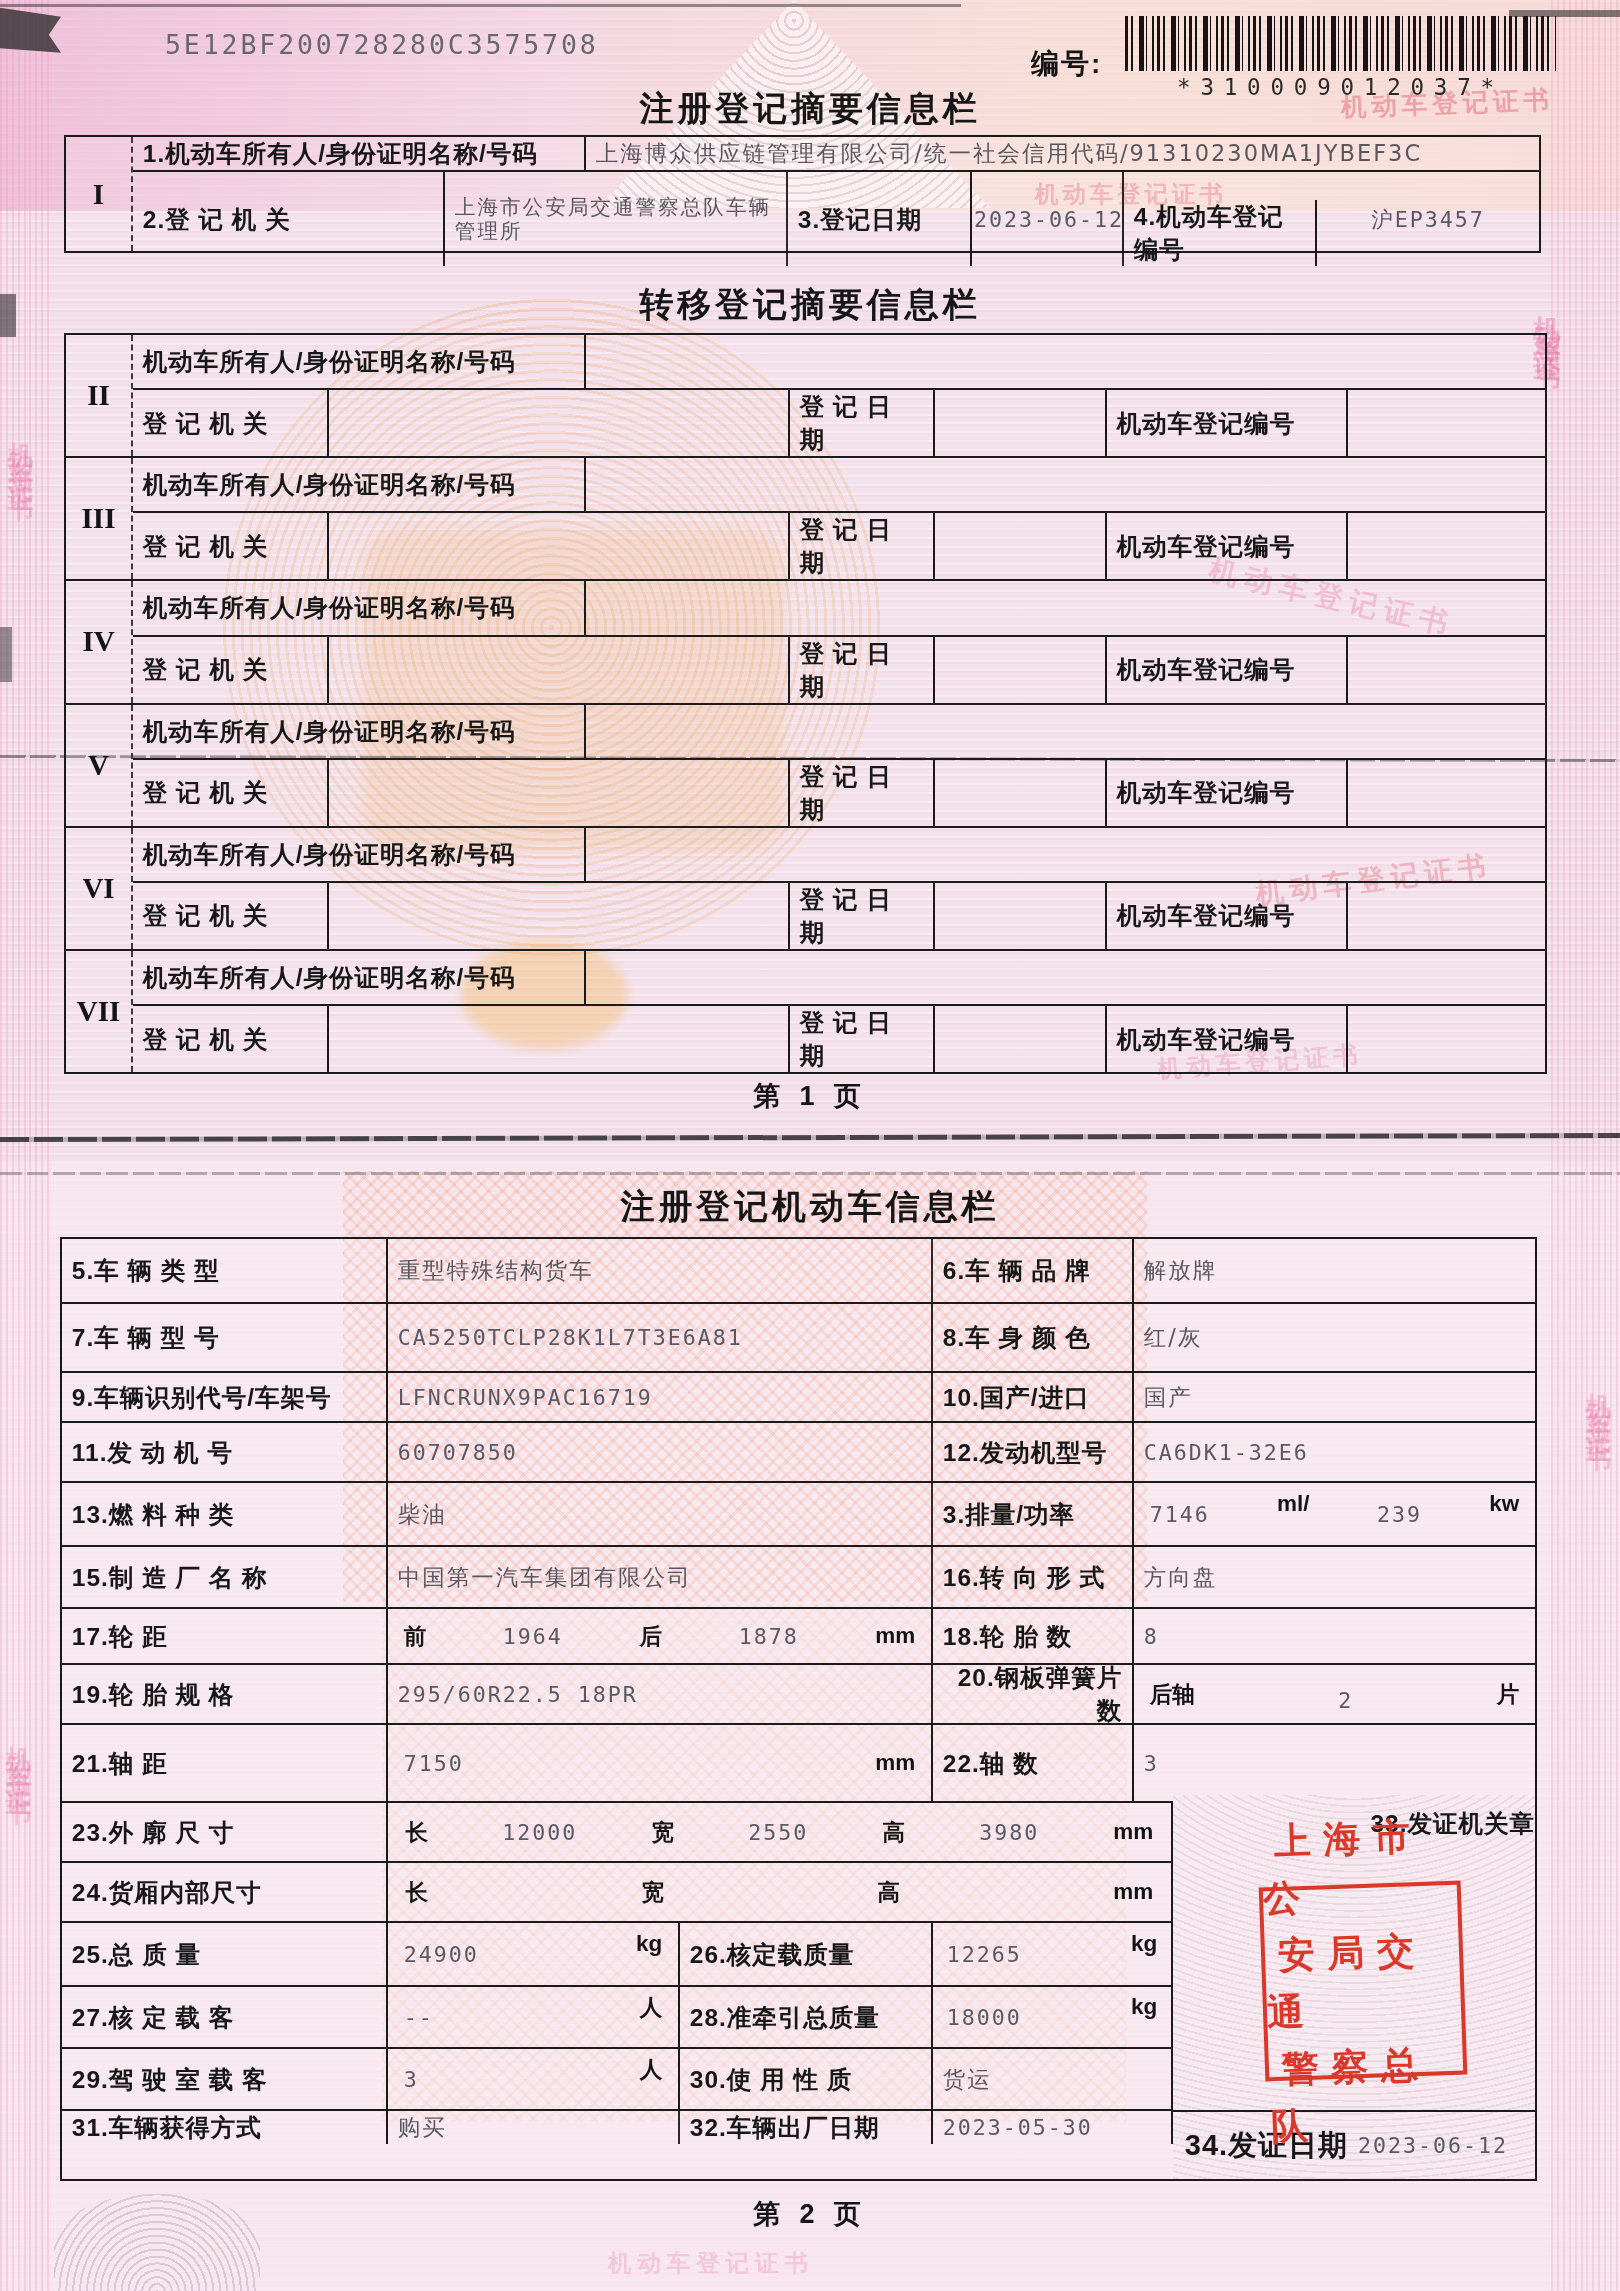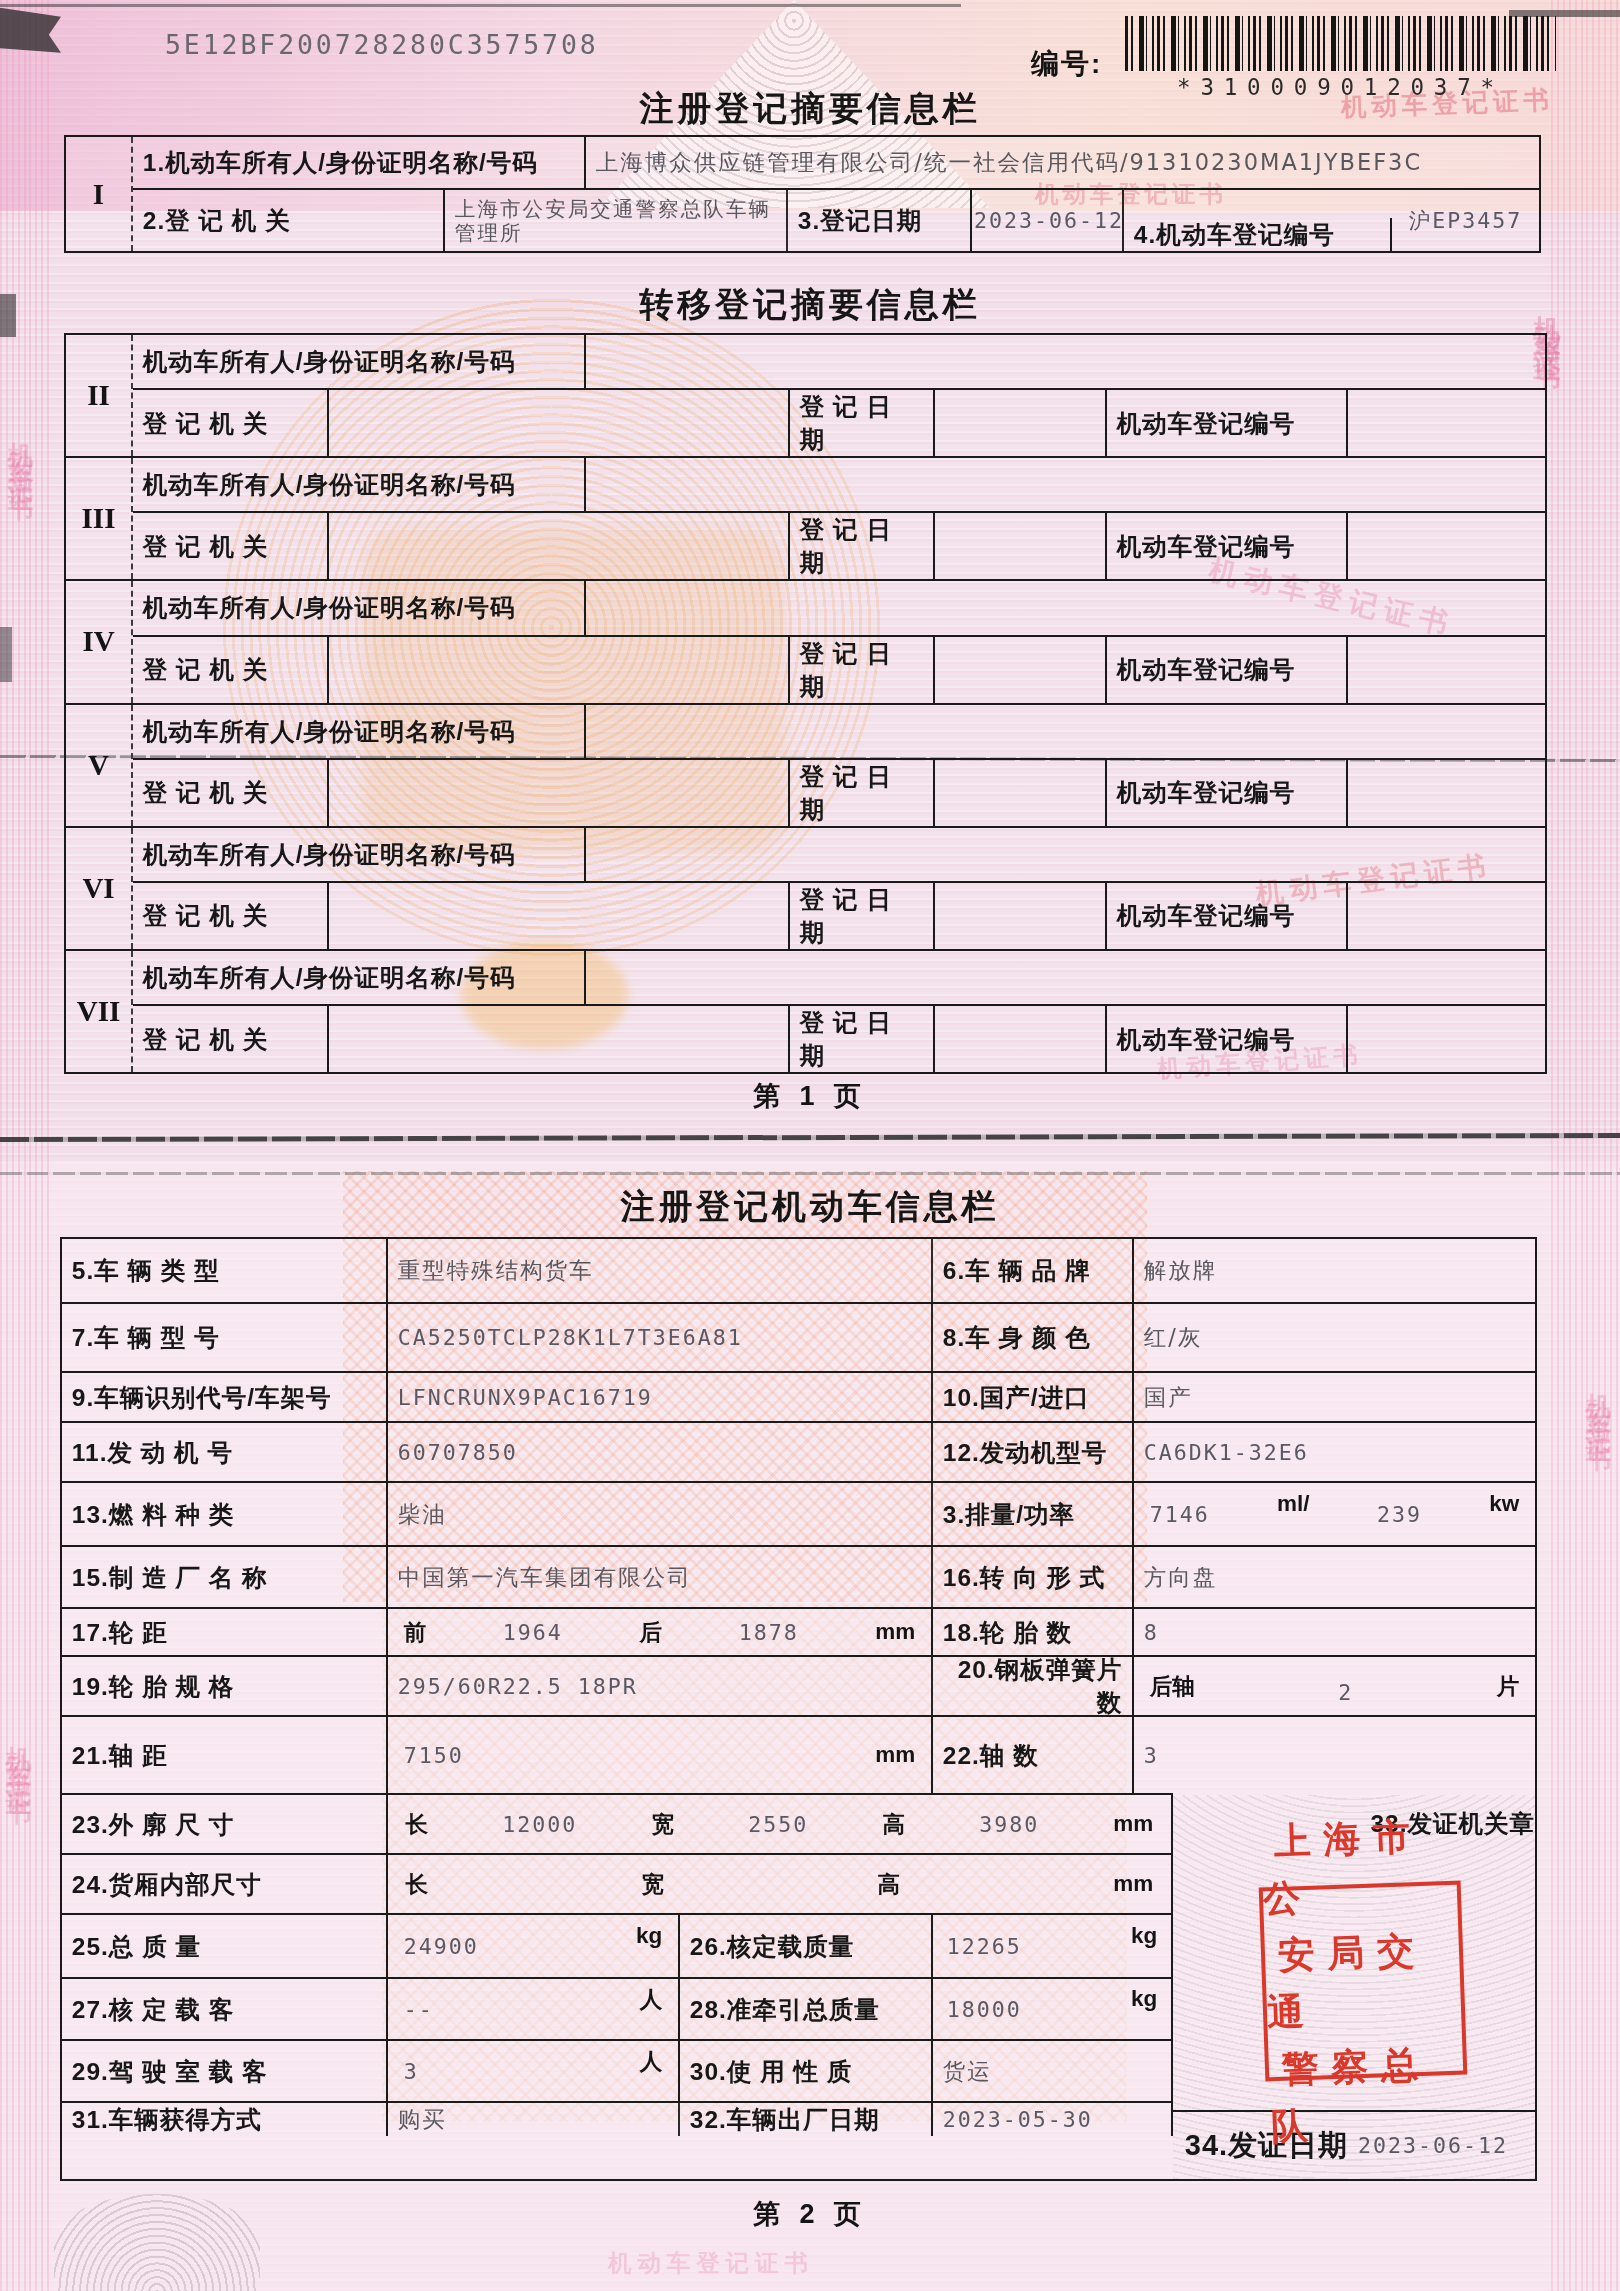--- a/index.html
+++ b/index.html
@@ -53,36 +53,36 @@
   .row{display:flex;box-sizing:border-box;min-width:0;}
   .row + .row{border-top:2px solid #1a1a1a;}
   .cell{display:flex;align-items:center;box-sizing:border-box;padding:0 9.8px;min-width:0;}
   .cell.bdr{border-right:2px solid #1a1a1a;}
   
   #tbl1{left:64px;top:135px;width:1477px;height:118px;}
   #tbl1 .rowA{height:55px;}#tbl1 .rowB{flex:1;}
   #tbl1 .c-olab{width:453px;}#tbl1 .c-oval{flex:1;}
   #tbl1 .c-alab{width:312px;}#tbl1 .c-aval{width:343px;font-size:20.6px;line-height:1.15;padding-top:2px;}
   #tbl1 .c-dlab{width:184px;}#tbl1 .c-dval{width:152px;padding:0 2px;white-space:nowrap;}
-  #tbl1 .c-plab{width:268px;margin-top:28px;}#tbl1 .c-pval{flex:1;justify-content:center;}
+  #tbl1 .c-plab{width:193px;margin-top:28px;}#tbl1 .c-pval{flex:1;justify-content:center;}
   
   #tbl2{left:64px;top:333px;width:1483px;height:741px;flex-direction:column;}
   .sec{display:flex;flex:1;box-sizing:border-box;min-height:0;}
   .sec + .sec{border-top:2.9px solid #1a1a1a;}
   .sec .rowA,.sec .rowB{flex:1;}
   .sec .labA{width:453px;}
   .sec .valA{flex:1;}
   .sec .bl1{width:196px;}.sec .bv1{width:461px;}
   .sec .bl2{width:145px;}.sec .bv2{width:172px;}
   .sec .bl3{width:241px;}.sec .bv3{flex:1;}
   
   #tblM{left:60px;top:1237px;width:1477px;height:944px;flex-direction:column;text-align:right;}
   #tblM .row{width:100%;}
   .r1{height:63px;}.r2{height:69px;}.r3{height:50px;}.r4{height:60px;}.r5{height:64px;}
-  .r6{height:62px;}.r7{height:48px;}.r8{height:60px;}.r9{height:78px;}
+  .r6{height:62px;}.r7{height:56px;}.r8{height:60px;}.r9{height:78px;}
   .r10{height:60px;}.r11{height:60px;}.r12{height:64px;}.r13{height:62px;}.r14{height:62px;}.r15{flex:1;}
   .m-lab{width:326px;}
   .m-val{width:545px;}
   .m-lab2{width:201px;}
   .m-val2{flex:1;}
   .half{width:1111px !important;flex:none;border-right:2px solid #1a1a1a;}
   .half .m-wide{flex:1;justify-content:space-between;}
   .half .m-v1{width:292px;justify-content:space-between;}
   .half .m-lab2b{width:253px;}
   .half .m-v2b{flex:1;gap:24px;}

